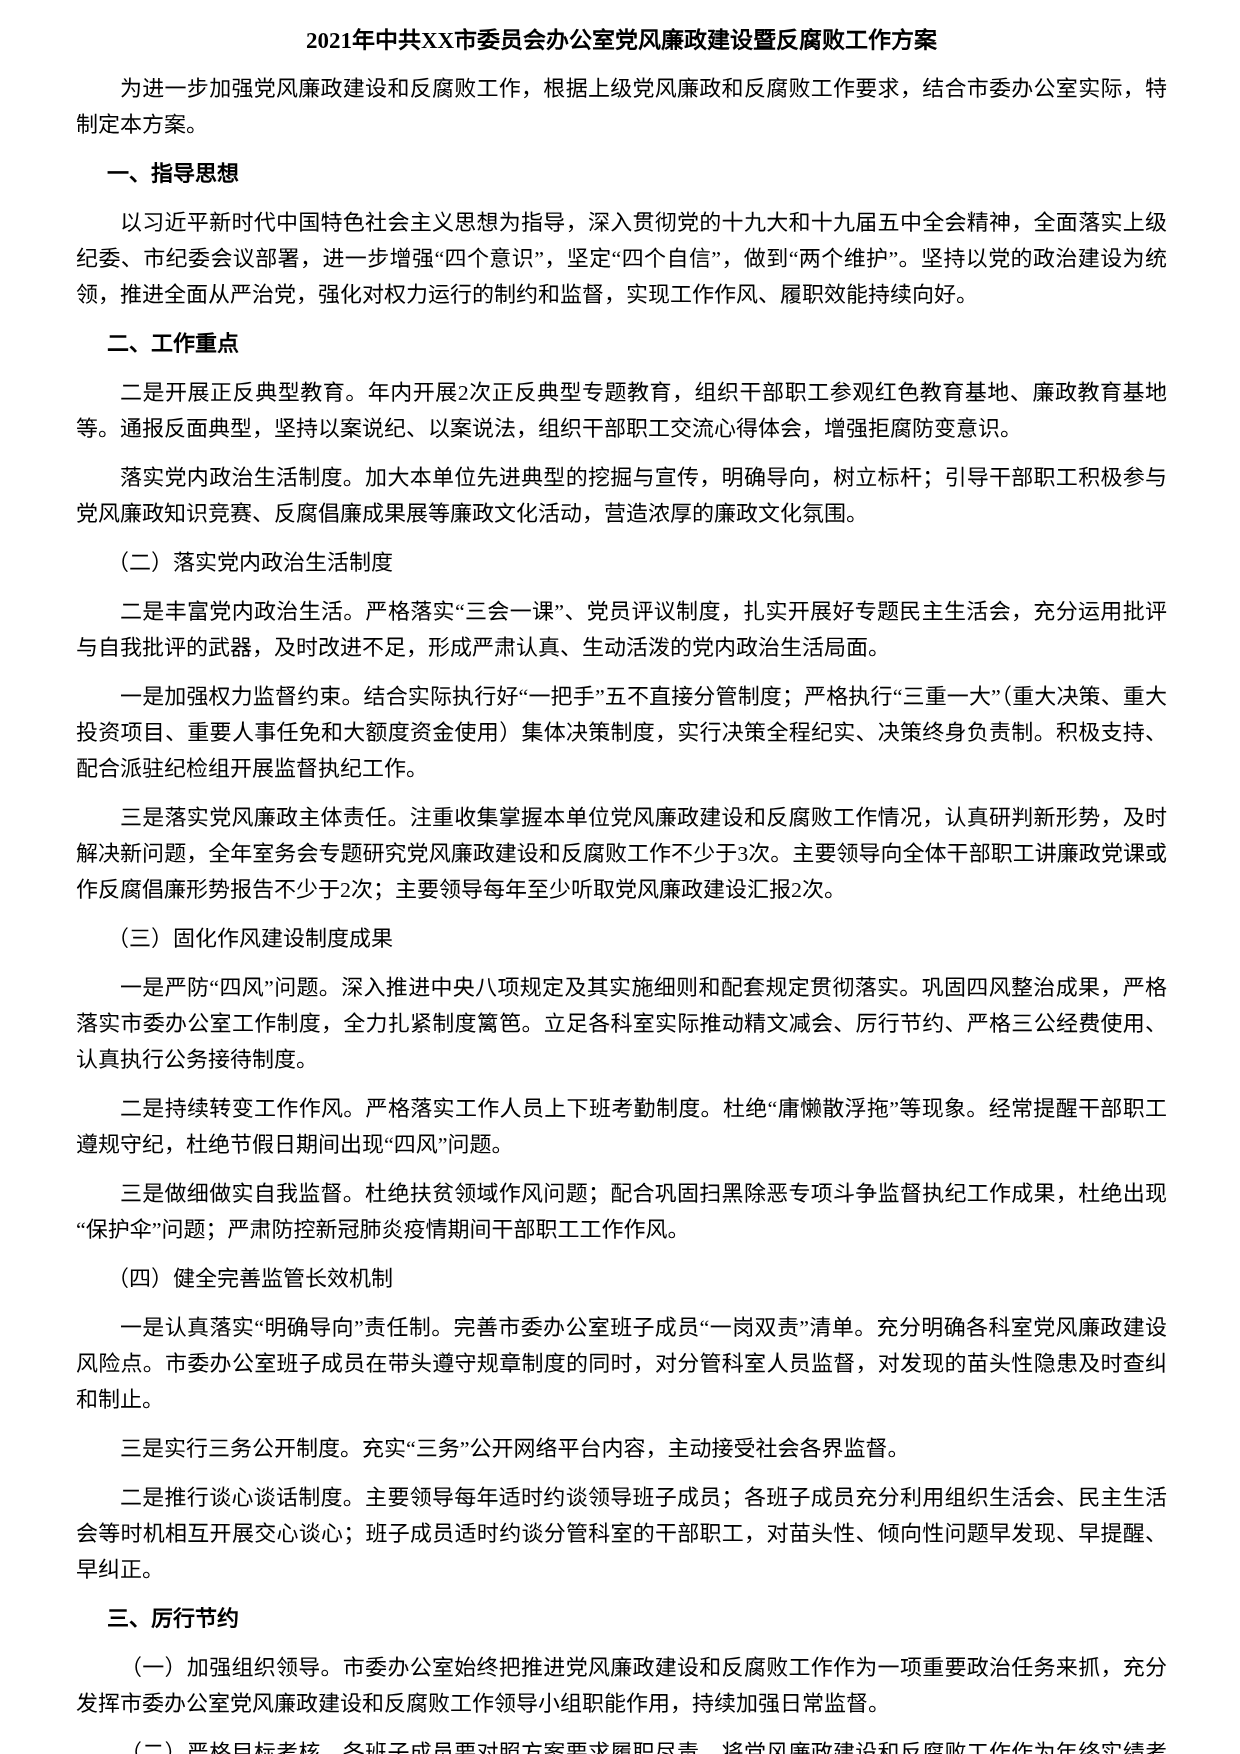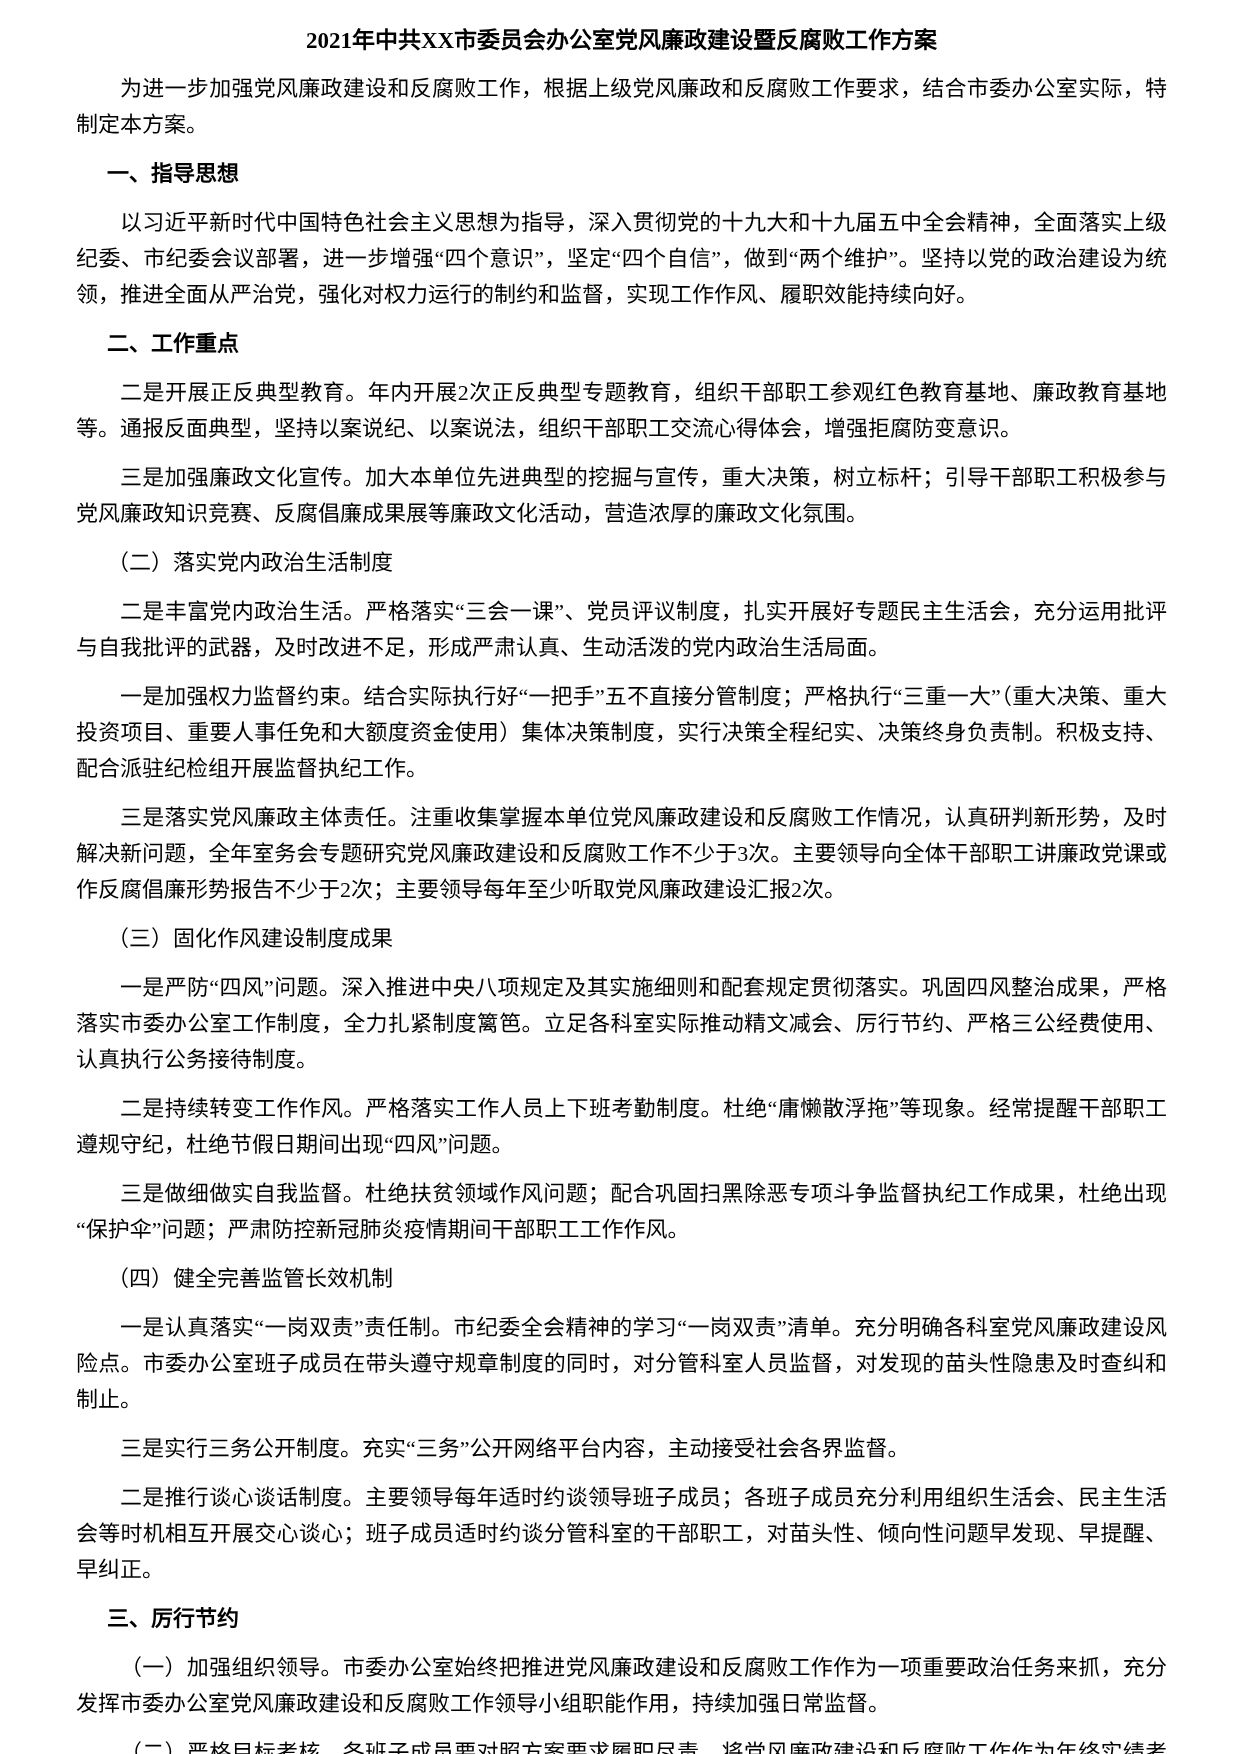--- a/index.html
+++ b/index.html
@@ -54,30 +54,30 @@
 <body>
 
 <div class="page">
   <h1 class="doc-title">2021年中共XX市委员会办公室党风廉政建设暨反腐败工作方案</h1>
 
   <p class="para">为进一步加强党风廉政建设和反腐败工作，根据上级党风廉政和反腐败工作要求，结合市委办公室实际，特制定本方案。</p>
   <h2 class="sec-heading">一、指导思想</h2>
   <p class="para">以习近平新时代中国特色社会主义思想为指导，深入贯彻党的十九大和十九届五中全会精神，全面落实上级纪委、市纪委会议部署，进一步增强“四个意识”，坚定“四个自信”，做到“两个维护”。坚持以党的政治建设为统领，推进全面从严治党，强化对权力运行的制约和监督，实现工作作风、履职效能持续向好。</p>
   <h2 class="sec-heading">二、工作重点</h2>
   <p class="para">二是开展正反典型教育。年内开展2次正反典型专题教育，组织干部职工参观红色教育基地、廉政教育基地等。通报反面典型，坚持以案说纪、以案说法，组织干部职工交流心得体会，增强拒腐防变意识。</p>
-  <p class="para">三是加强廉政文化宣传。加大本单位先进典型的挖掘与宣传，重大决策，树立标杆；引导干部职工积极参与党风廉政知识竞赛、反腐倡廉成果展等廉政文化活动，营造浓厚的廉政文化氛围。</p>
+  <p class="para">落实党内政治生活制度。加大本单位先进典型的挖掘与宣传，明确导向，树立标杆；引导干部职工积极参与党风廉政知识竞赛、反腐倡廉成果展等廉政文化活动，营造浓厚的廉政文化氛围。</p>
   <p class="sub-heading">（二）落实党内政治生活制度</p>
   <p class="para">二是丰富党内政治生活。严格落实“三会一课”、党员评议制度，扎实开展好专题民主生活会，充分运用批评与自我批评的武器，及时改进不足，形成严肃认真、生动活泼的党内政治生活局面。</p>
   <p class="para">一是加强权力监督约束。结合实际执行好“一把手”五不直接分管制度；严格执行“三重一大”（重大决策、重大投资项目、重要人事任免和大额度资金使用）集体决策制度，实行决策全程纪实、决策终身负责制。积极支持、配合派驻纪检组开展监督执纪工作。</p>
   <p class="para">三是落实党风廉政主体责任。注重收集掌握本单位党风廉政建设和反腐败工作情况，认真研判新形势，及时解决新问题，全年室务会专题研究党风廉政建设和反腐败工作不少于3次。主要领导向全体干部职工讲廉政党课或作反腐倡廉形势报告不少于2次；主要领导每年至少听取党风廉政建设汇报2次。</p>
   <p class="sub-heading">（三）固化作风建设制度成果</p>
   <p class="para">一是严防“四风”问题。深入推进中央八项规定及其实施细则和配套规定贯彻落实。巩固四风整治成果，严格落实市委办公室工作制度，全力扎紧制度篱笆。立足各科室实际推动精文减会、厉行节约、严格三公经费使用、认真执行公务接待制度。</p>
   <p class="para">二是持续转变工作作风。严格落实工作人员上下班考勤制度。杜绝“庸懒散浮拖”等现象。经常提醒干部职工遵规守纪，杜绝节假日期间出现“四风”问题。</p>
   <p class="para">三是做细做实自我监督。杜绝扶贫领域作风问题；配合巩固扫黑除恶专项斗争监督执纪工作成果，杜绝出现“保护伞”问题；严肃防控新冠肺炎疫情期间干部职工工作作风。</p>
   <p class="sub-heading">（四）健全完善监管长效机制</p>
-  <p class="para">一是认真落实“一岗双责”责任制。市纪委全会精神的学习“一岗双责”清单。充分明确各科室党风廉政建设风险点。市委办公室班子成员在带头遵守规章制度的同时，对分管科室人员监督，对发现的苗头性隐患及时查纠和制止。</p>
+  <p class="para">一是认真落实“明确导向”责任制。完善市委办公室班子成员“一岗双责”清单。充分明确各科室党风廉政建设风险点。市委办公室班子成员在带头遵守规章制度的同时，对分管科室人员监督，对发现的苗头性隐患及时查纠和制止。</p>
   <p class="para">三是实行三务公开制度。充实“三务”公开网络平台内容，主动接受社会各界监督。</p>
   <p class="para">二是推行谈心谈话制度。主要领导每年适时约谈领导班子成员；各班子成员充分利用组织生活会、民主生活会等时机相互开展交心谈心；班子成员适时约谈分管科室的干部职工，对苗头性、倾向性问题早发现、早提醒、早纠正。</p>
   <h2 class="sec-heading">三、厉行节约</h2>
   <p class="para">（一）加强组织领导。市委办公室始终把推进党风廉政建设和反腐败工作作为一项重要政治任务来抓，充分发挥市委办公室党风廉政建设和反腐败工作领导小组职能作用，持续加强日常监督。</p>
   <p class="para">（二）严格目标考核。各班子成员要对照方案要求履职尽责，将党风廉政建设和反腐败工作作为年终实绩考核的重要内容。</p>
   <p class="para">（三）严肃责任追究。对发现顶风违纪，或因履职监管不力、造成不良后果的，一律取消评优评先、推荐提拔资格，严肃追究责任。</p>
 </div>
 
 </body></html>

